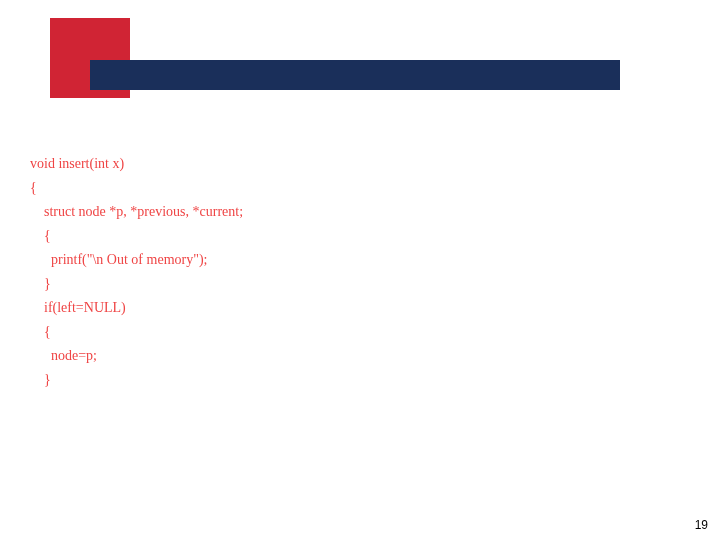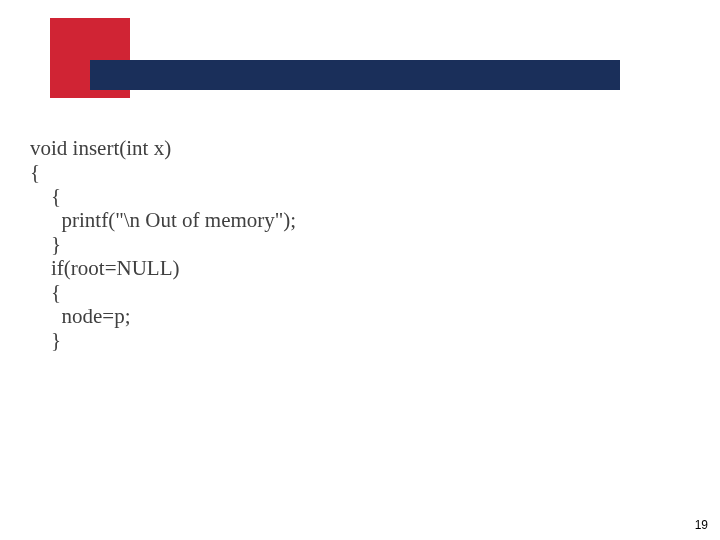--- a/index.html
+++ b/index.html
@@ -28,25 +28,25 @@
   .navy-bar {
     position: absolute;
     top: 60px;
     left: 90px;
     width: 530px;
     height: 30px;
     background: #1a2f5a;
   }
   .code-block {
     position: absolute;
-    top: 136px;
+    top: 152px;
     left: 30px;
     width: 640px;
-    color: #404040;
-    font-size: 21px;
+    color: #ef4444;
+    font-size: 14px;
     line-height: 24px;
   }
   .code-line {
     white-space: pre;
     font-family: "Times New Roman", Times, serif;
   }
   .page-number {
     position: absolute;
     bottom: 8px;
     right: 12px;
@@ -60,24 +60,25 @@
 <body>
 
 <div class="slide">
 
   <div class="red-square"></div>
   <div class="navy-bar"></div>
 
   <div class="code-block">
     <div class="code-line">void insert(int x)</div>
     <div class="code-line">{</div>
+    <div class="code-line">    struct node *p, *previous, *current;</div>
     <div class="code-line">    {</div>
     <div class="code-line">      printf("\n Out of memory");</div>
     <div class="code-line">    }</div>
-    <div class="code-line">    if(root=NULL)</div>
+    <div class="code-line">    if(left=NULL)</div>
     <div class="code-line">    {</div>
     <div class="code-line">      node=p;</div>
     <div class="code-line">    }</div>
   </div>
 
   <div class="page-number">19</div>
 
 </div>
 
 </body></html>

